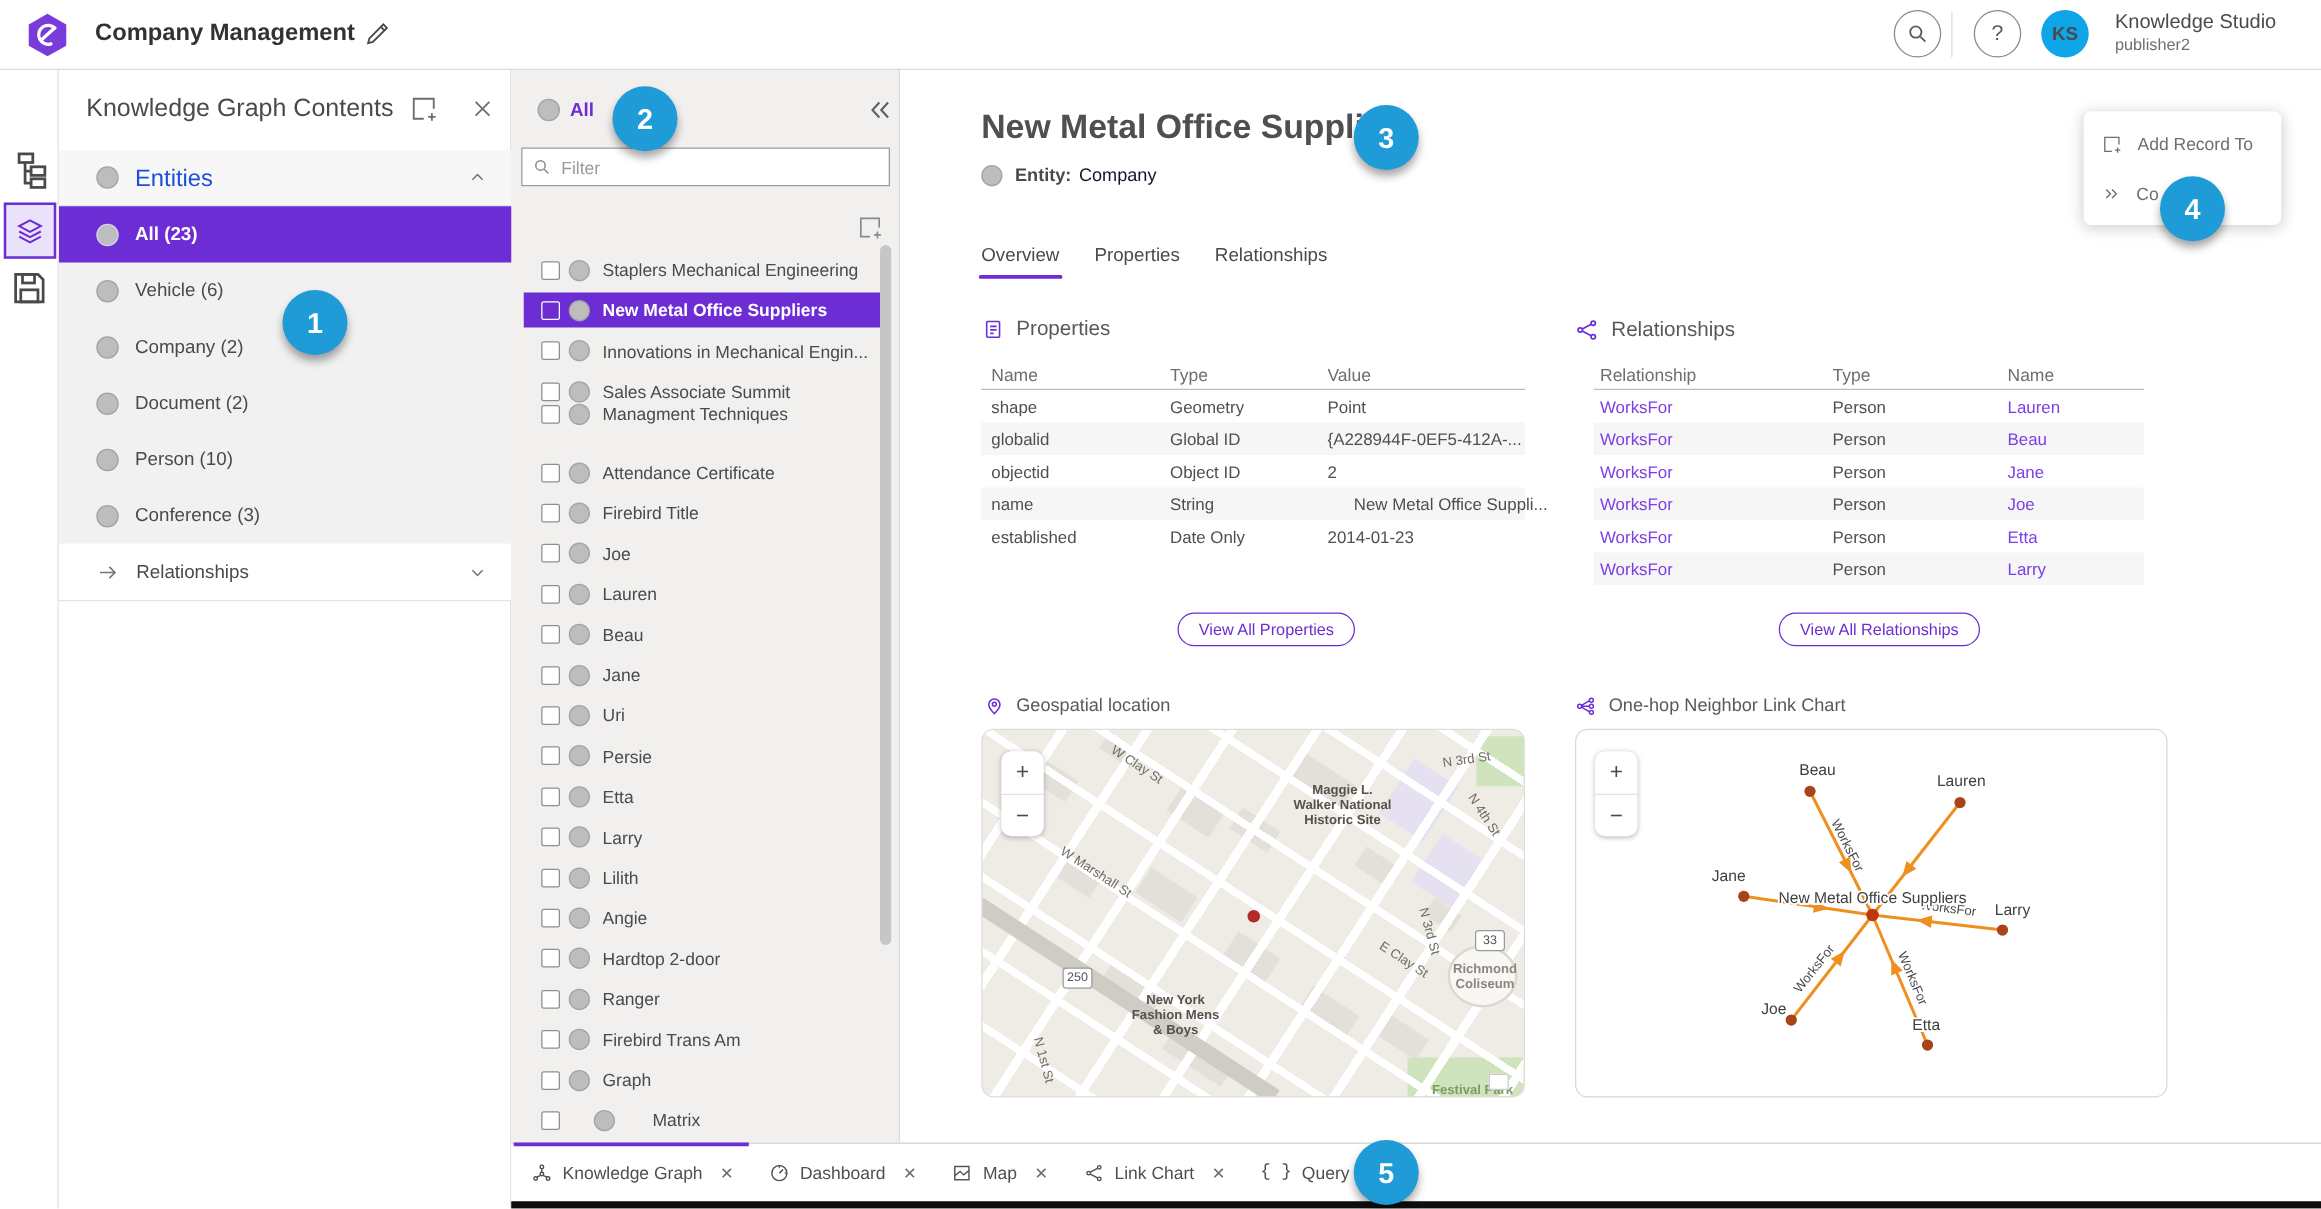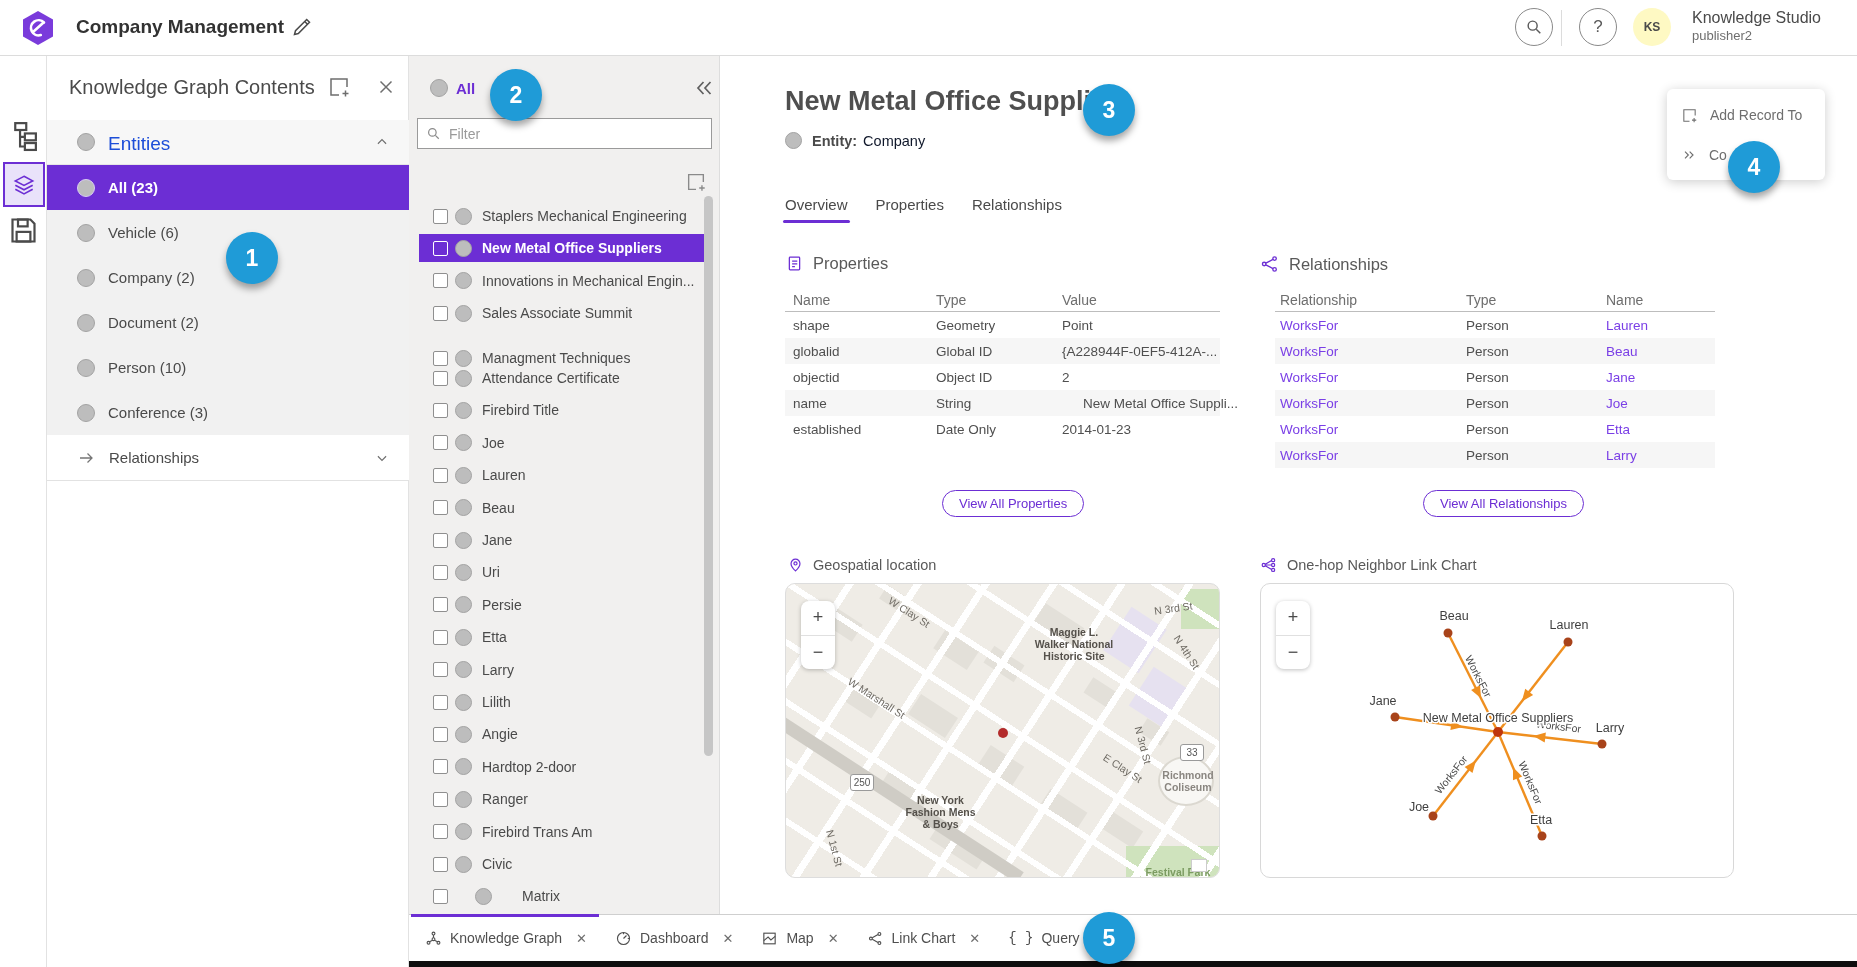--- a/index.html
+++ b/index.html
@@ -10,21 +10,21 @@
   body{font-family:"Liberation Sans",sans-serif;background:#fff;color:var(--txt)}
   .app{position:relative;width:1857px;height:967px;overflow:hidden;background:#fff}
 
   
   .hdr{position:absolute;left:0;top:0;width:1857px;height:56px;background:#fff;border-bottom:1px solid #dcdcdc;z-index:5}
   .logo{position:absolute;left:20px;top:10px;width:36px;height:36px}
   .hdr-title{position:absolute;left:76px;top:16px;font-size:19px;font-weight:bold;color:#323232}
   .pencil-btn{position:absolute;left:290px;top:15px;width:24px;height:24px;background:none;border:none;cursor:pointer}
   .circ-btn{position:absolute;top:8px;width:38px;height:38px;border-radius:50%;border:1px solid #8a8a8a;background:#fff;display:flex;align-items:center;justify-content:center;color:#5a5a5a;cursor:pointer}
   .hdr-div{position:absolute;left:1561px;top:10px;width:1px;height:36px;background:#dcdcdc}
-  .avatar{position:absolute;left:1633px;top:8px;width:38px;height:38px;border-radius:50%;background:#fef9c3;display:flex;align-items:center;justify-content:center;font-size:12px;font-weight:bold;color:#4a4a4a}
+  .avatar{position:absolute;left:1633px;top:8px;width:38px;height:38px;border-radius:50%;background:#0ea5e9;display:flex;align-items:center;justify-content:center;font-size:15px;font-weight:bold;color:#4a4a4a}
   .userblock{position:absolute;left:1692px;top:8px;line-height:1.25}
   .userblock .name{font-size:16px;color:#4a4a4a}
   .userblock .sub{font-size:13px;color:#6e6e6e}
 
   
   .rail{position:absolute;left:0;top:56px;width:47px;height:911px;background:#fff;border-right:1px solid #e2e2e2;z-index:4}
   .rail-btn{position:absolute;left:7px;width:33px;height:33px;background:none;border:none;cursor:pointer;color:#4a4a4a}
   .rail-sel{position:absolute;left:3px;top:106px;width:42px;height:45px;border:2px solid var(--purple);background:#e9e2fa;display:flex;align-items:center;justify-content:center;cursor:pointer}
 
   
@@ -291,21 +291,21 @@
         <div class="rec-row" style="top: 210.8px;">
           <span class="cbx"></span>
           <span class="gcircle"></span>
           <span class="lbl">Innovations in Mechanical Engin...</span>
         </div>
         <div class="rec-row" style="top: 243.2px;">
           <span class="cbx"></span>
           <span class="gcircle"></span>
           <span class="lbl">Sales Associate Summit</span>
         </div>
-        <div class="rec-row" style="top: 288px;">
+        <div class="rec-row" style="top: 261px;">
           <span class="cbx"></span>
           <span class="gcircle"></span>
           <span class="lbl">Managment Techniques</span>
         </div>
         <div class="rec-row" style="top: 308px;">
           <span class="cbx"></span>
           <span class="gcircle"></span>
           <span class="lbl">Attendance Certificate</span>
         </div>
         <div class="rec-row" style="top: 340.4px;">
@@ -374,21 +374,21 @@
           <span class="lbl">Ranger</span>
         </div>
         <div class="rec-row" style="top: 761.6px;">
           <span class="cbx"></span>
           <span class="gcircle"></span>
           <span class="lbl">Firebird Trans Am</span>
         </div>
         <div class="rec-row" style="top: 794px;">
           <span class="cbx"></span>
           <span class="gcircle"></span>
-          <span class="lbl">Civic</span>
+          <span class="lbl">Graph</span>
         </div>
         <div class="rec-row" style="top: 826.4px; gap: 20px;">
           <span class="cbx"></span>
           <span class="gcircle"></span>
           <span class="lbl">Matrix</span>
         </div>
       </div>
     <span class="p2-scroll"></span>
   </aside>
 

